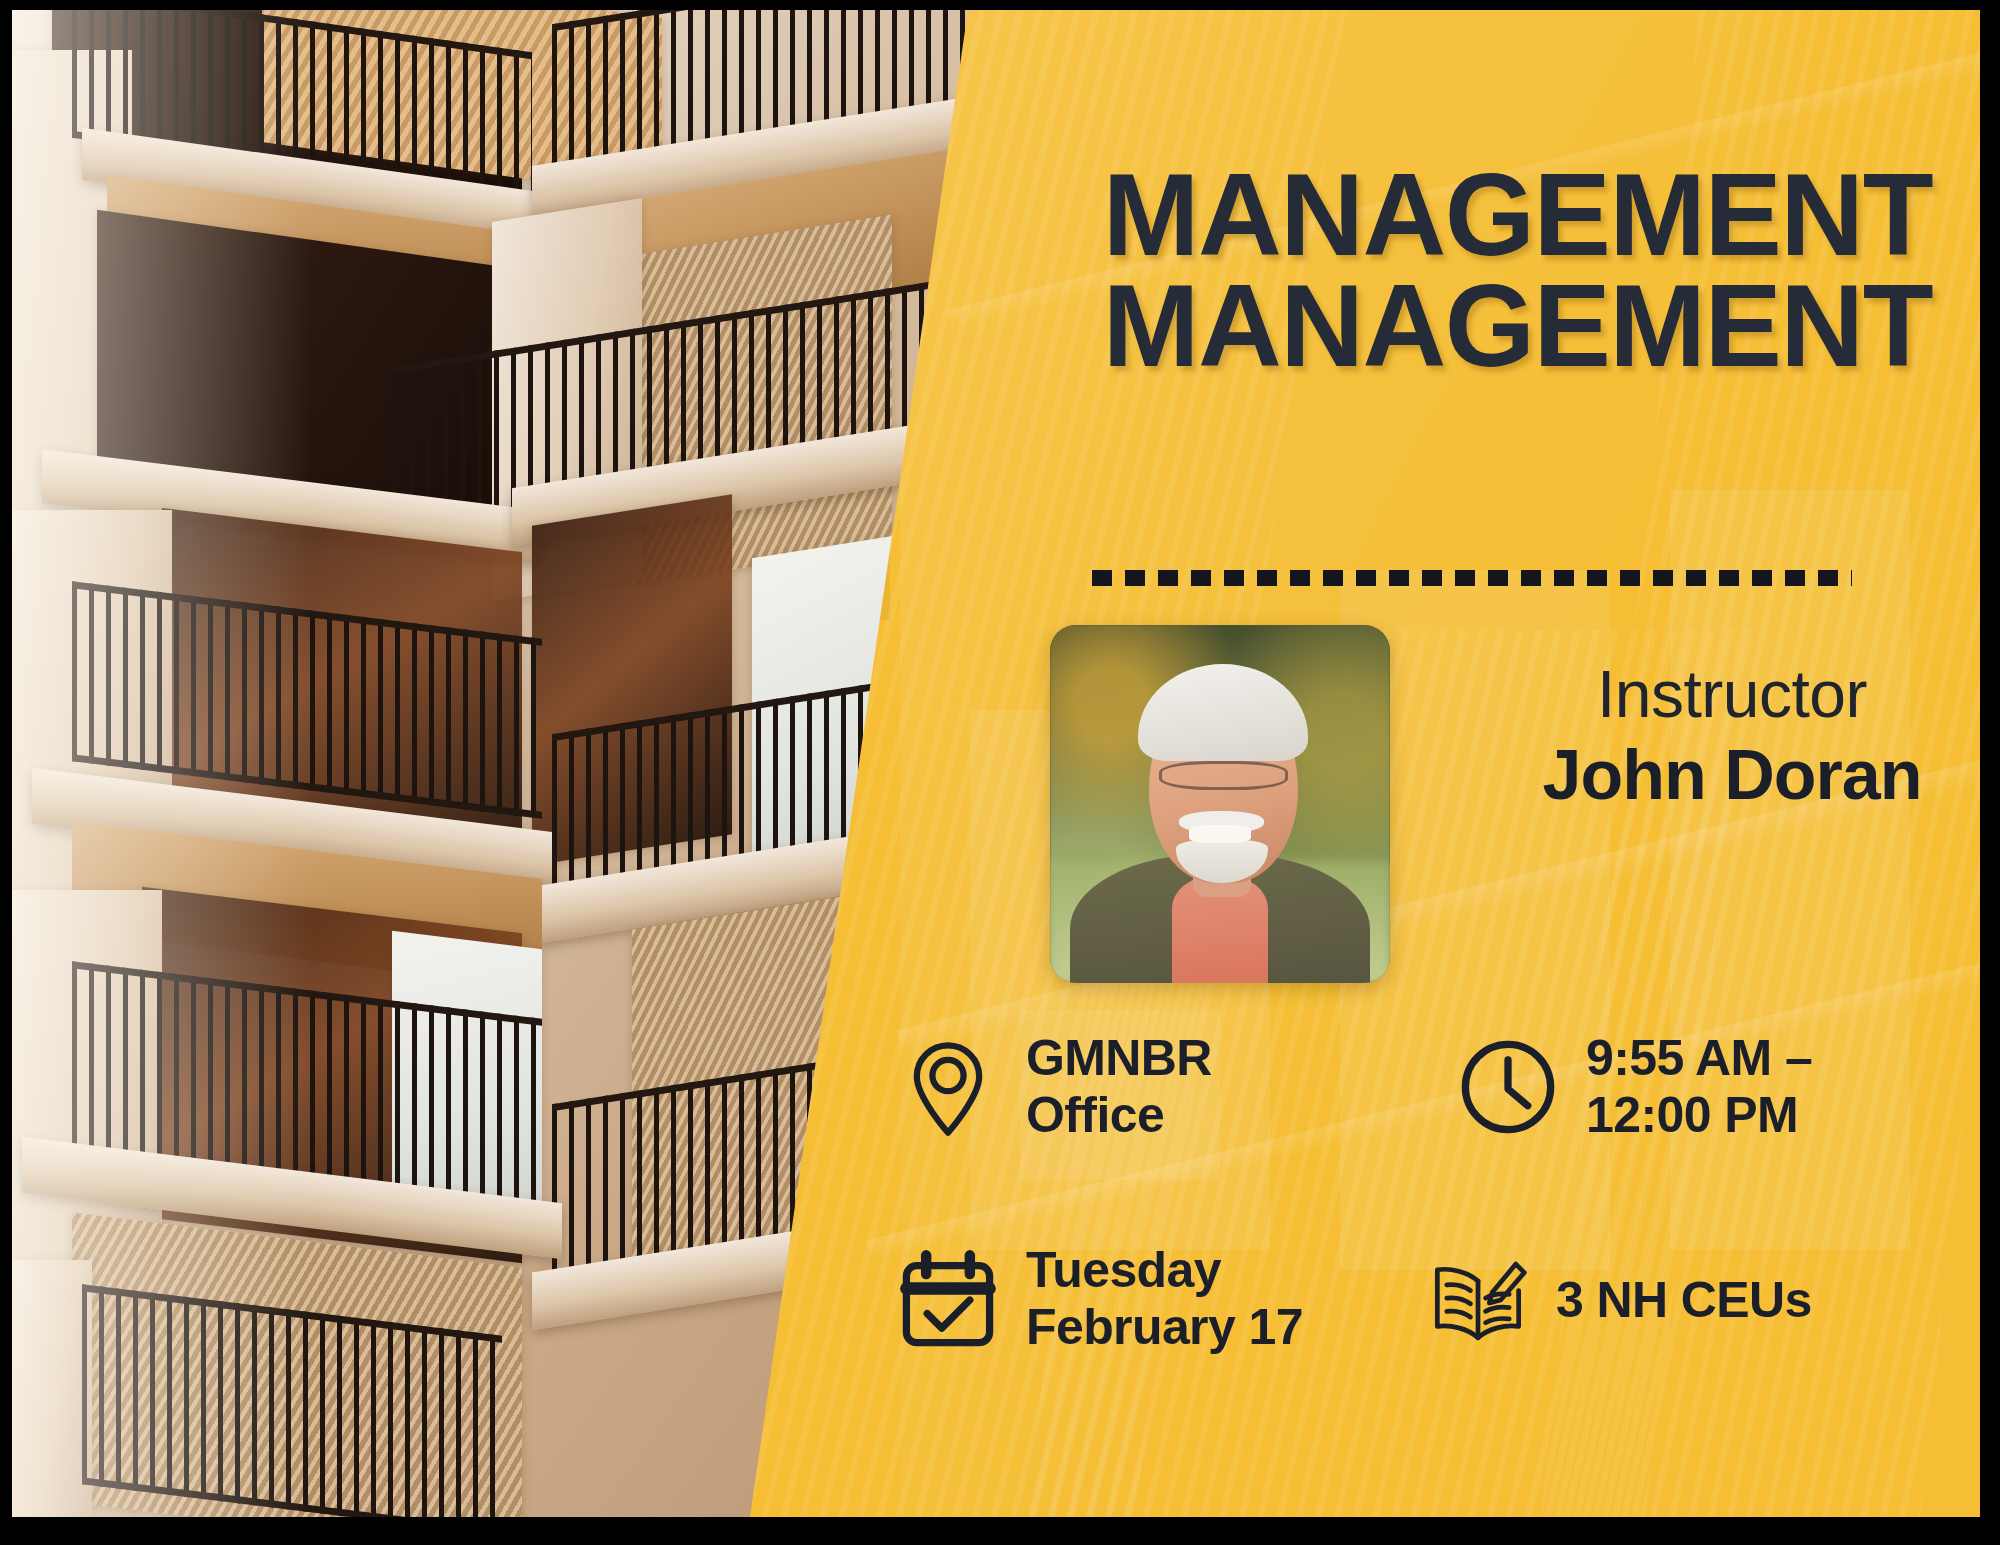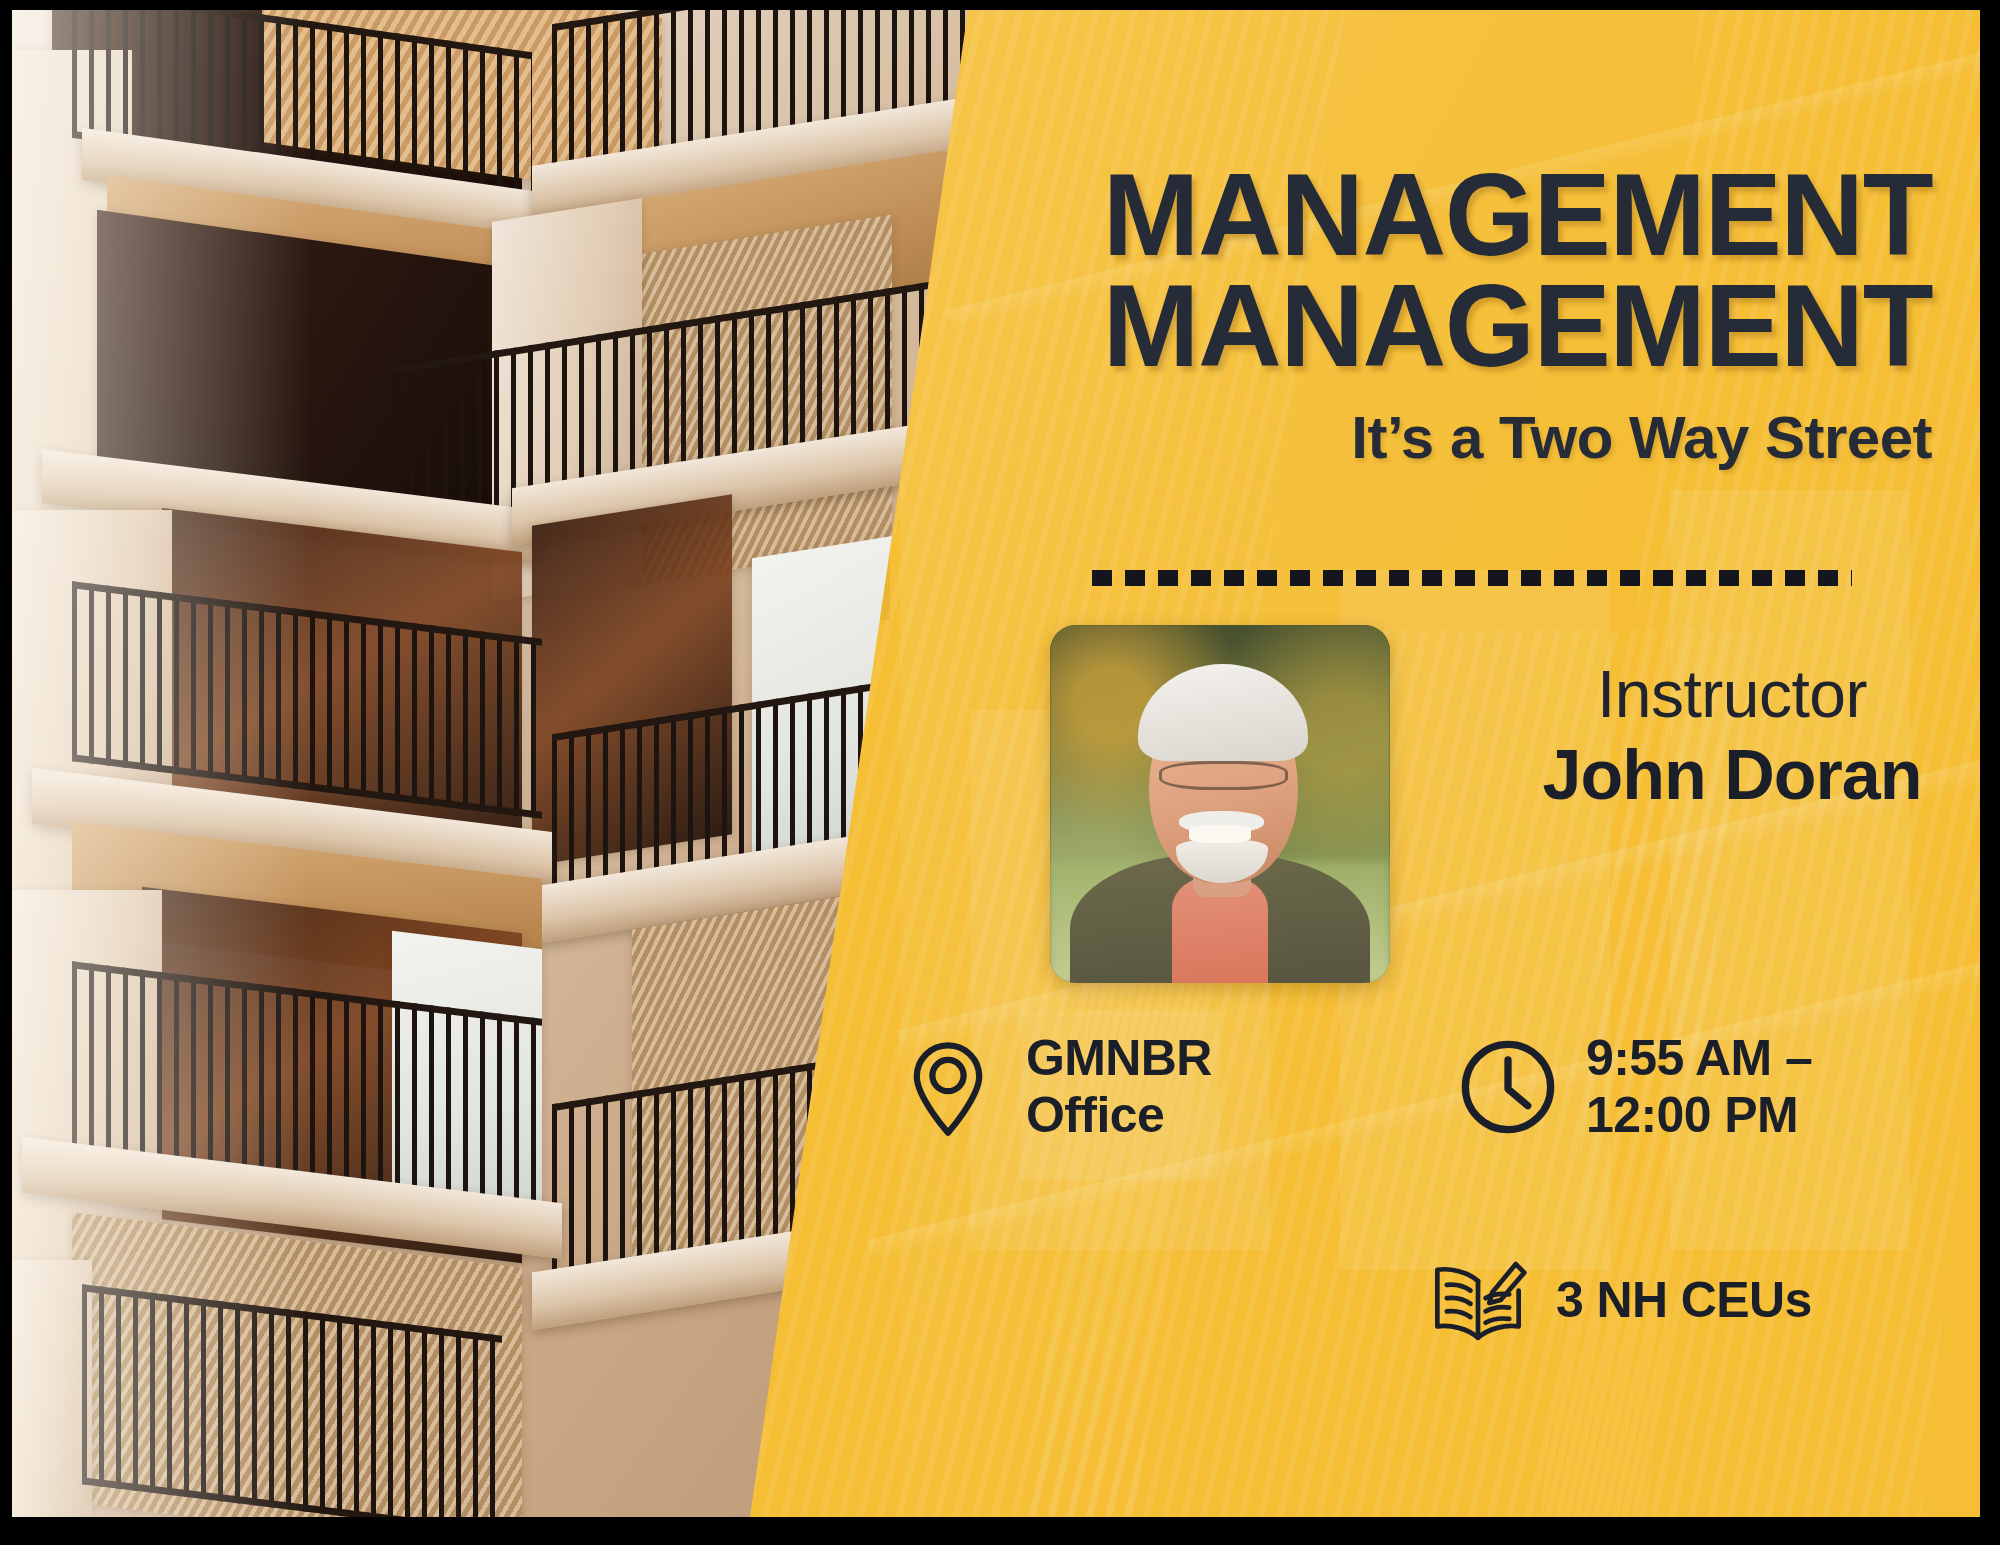--- a/index.html
+++ b/index.html
@@ -330,21 +330,20 @@
     <div class="wm-band" style="left:150px; top:1230px; width:1300px; height:22px;"></div>
     <div class="wm-band" style="left:230px; top:300px;  width:1150px; height:20px;"></div>
     <div class="wm-diag" style="left:180px; top:0;      width:900px; height:1507px;"></div>
   </div>
 
   <div id="content">
 
     <div class="title-block">
       <span class="title-line">MANAGEMENT</span>
       <span class="title-line">MANAGEMENT</span>
-      <span class="subtitle">It’s a Two Way Street</span>
     </div>
 
     <div id="divider"></div>
 
     <div id="instructor-row">
       <div id="instructor-photo">
         <div class="portrait-bg"></div>
         <div class="portrait-ground"></div>
         <div class="p-suit"></div>
         <div class="p-shirt"></div>
@@ -379,20 +378,33 @@
         <span class="d-icon">
           <svg viewBox="0 0 100 100" fill="none" stroke="#1b1f2a" stroke-width="7" stroke-linecap="round" stroke-linejoin="round">
             <circle cx="50" cy="50" r="41"></circle>
             <path d="M50 24 L50 52 L69 68"></path>
           </svg>
         </span>
         <span class="d-text">9:55 AM –
 12:00 PM</span>
       </div>
 
+      <div class="detail d-date">
+        <span class="d-icon">
+          <svg viewBox="0 0 100 100" fill="none" stroke="#1b1f2a" stroke-width="7" stroke-linecap="round" stroke-linejoin="round">
+            <rect x="10" y="18" width="80" height="74" rx="10"></rect>
+            <path d="M10 40 L90 40" stroke-width="12"></path>
+            <path d="M29 8 L29 26" stroke-width="10"></path>
+            <path d="M71 8 L71 26" stroke-width="10"></path>
+            <path d="M30 64 L44 78 L71 51"></path>
+          </svg>
+        </span>
+        <span class="d-text">Tuesday
+February 17</span>
+      </div>
 
       <div class="detail d-ceu">
         <span class="d-icon">
           <svg viewBox="0 0 110 100" fill="none" stroke="#1b1f2a" stroke-width="5" stroke-linecap="round" stroke-linejoin="round">
             <path d="M55 30 C44 20 26 16 12 18 L12 78 C26 76 44 80 55 90
                      C66 80 84 76 98 78 L98 40"></path>
             <path d="M55 30 L55 90"></path>
             <path d="M22 34 C30 33 40 35 47 40"></path>
             <path d="M22 48 C30 47 40 49 47 54"></path>
             <path d="M22 62 C30 61 40 63 47 68"></path>

